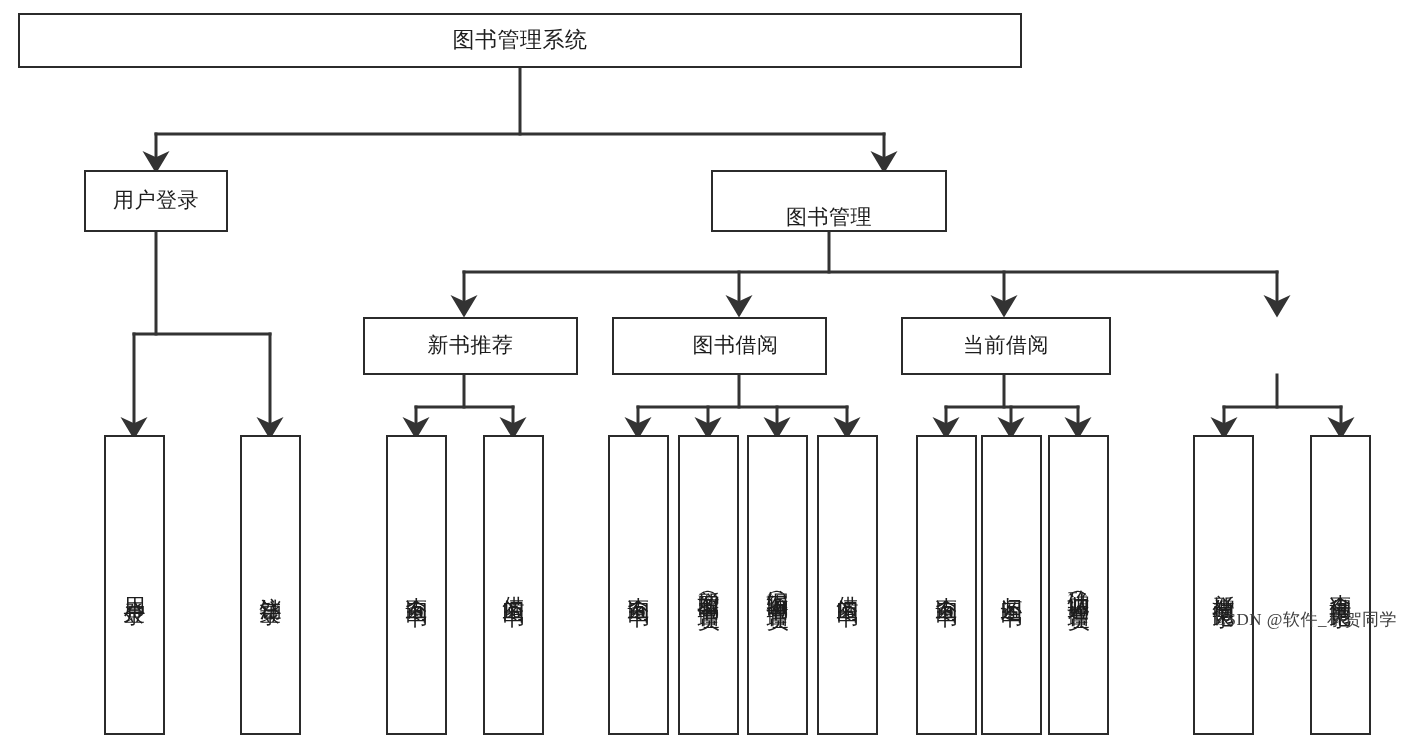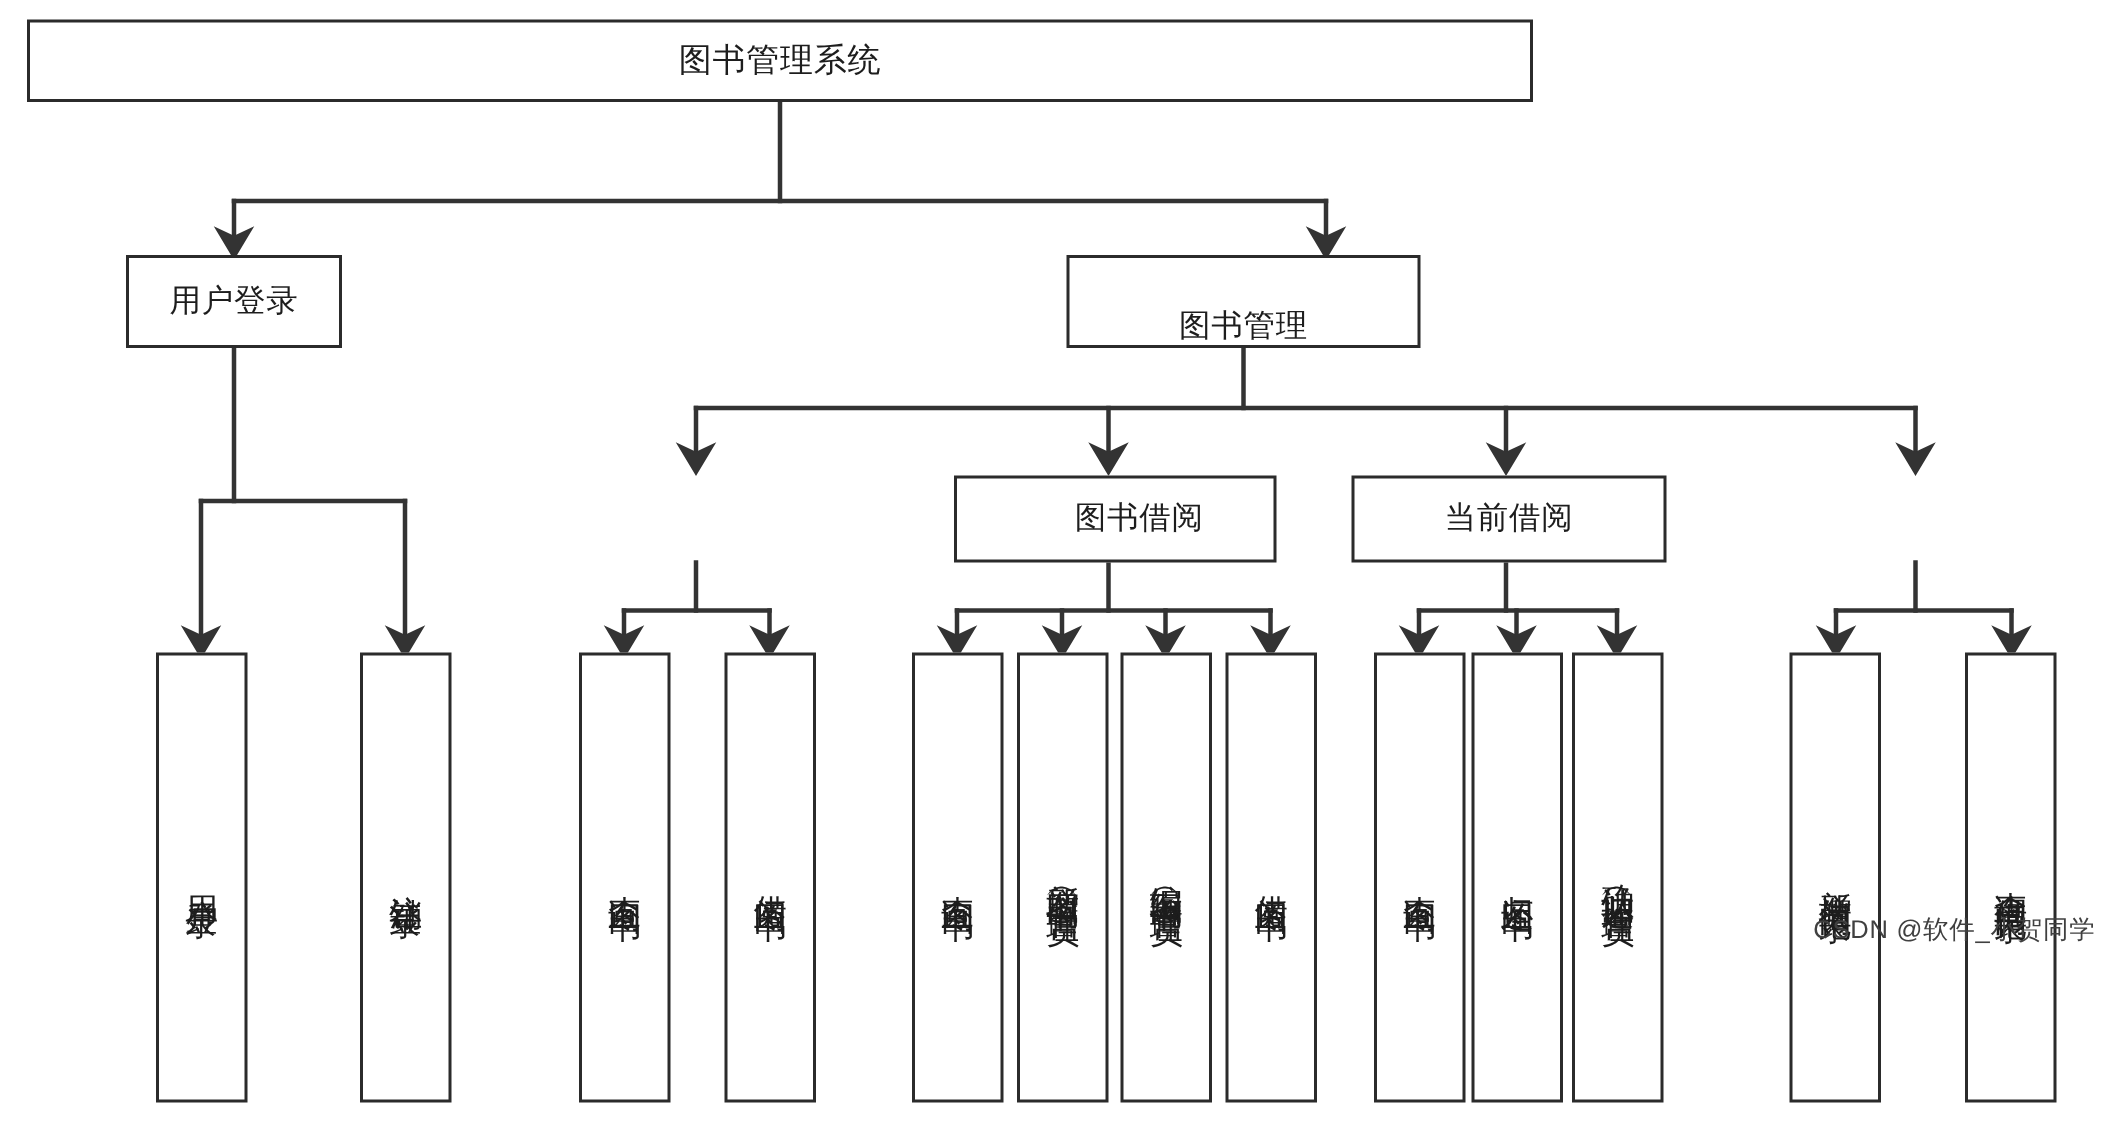--- a/index.html
+++ b/index.html
@@ -11,20 +11,21 @@
     width: 1405px;
     height: 747px;
     font-family: "Liberation Sans", "DejaVu Sans", sans-serif;
     overflow: hidden;
   }
   #diagram-root {
     position: relative;
     width: 1405px;
     height: 635px;
     background: #ffffff;
+    font-family: Liberation Serif, serif;
   }
   svg#connectors {
     position: absolute;
     left: 0;
     top: 0;
     width: 1405px;
     height: 747px;
   }
   .node {
     position: absolute;
@@ -133,21 +134,24 @@
     <span class="node-label">图书管理系统</span>
   </div>
 
   <div class="node horizontal" style="left:84px; top:170px; width:144px; height:62px;">
     <span class="node-label">用户登录</span>
   </div>
   <div class="node horizontal" style="left:711px; top:170px; width:236px; height:62px;align-items:flex-end;">
     <span class="node-label">图书管理</span>
   </div>
 
-  <div class="node horizontal" style="left:636px; top:317px; width:215px; height:58px;padding-left:32px;">
+  <div class="node horizontal" style="left:363px; top:317px; width:215px; height:58px;">
+    <span class="node-label">新书推荐</span>
+  </div>
+  <div class="node horizontal" style="left:612px; top:317px; width:215px; height:58px;padding-left:32px;">
     <span class="node-label">图书借阅</span>
   </div>
   <div class="node horizontal" style="left:901px; top:317px; width:210px; height:58px;">
     <span class="node-label">当前借阅</span>
   </div>
 
   <div class="node vertical" style="left:104px; top:435px; width:61px; height:300px;">
     <span class="node-label">用户登录</span>
   </div>
   <div class="node vertical" style="left:240px; top:435px; width:61px; height:300px;">

